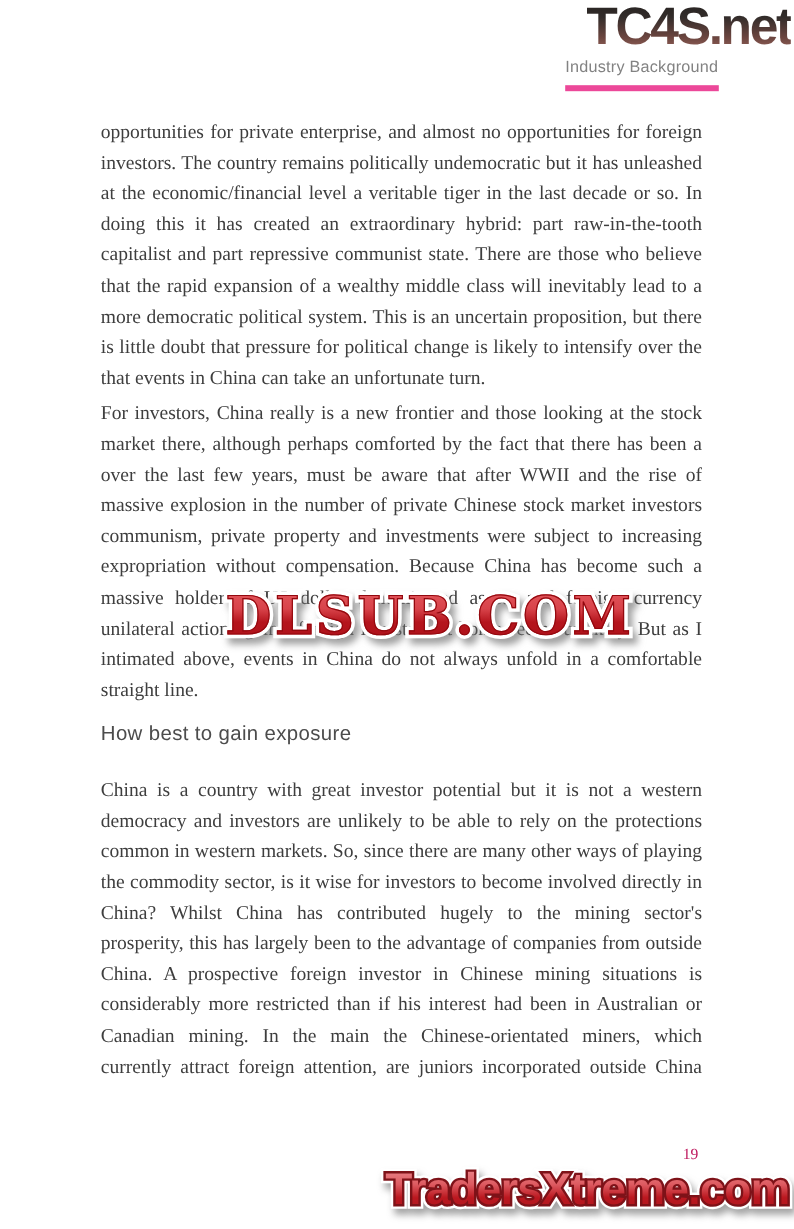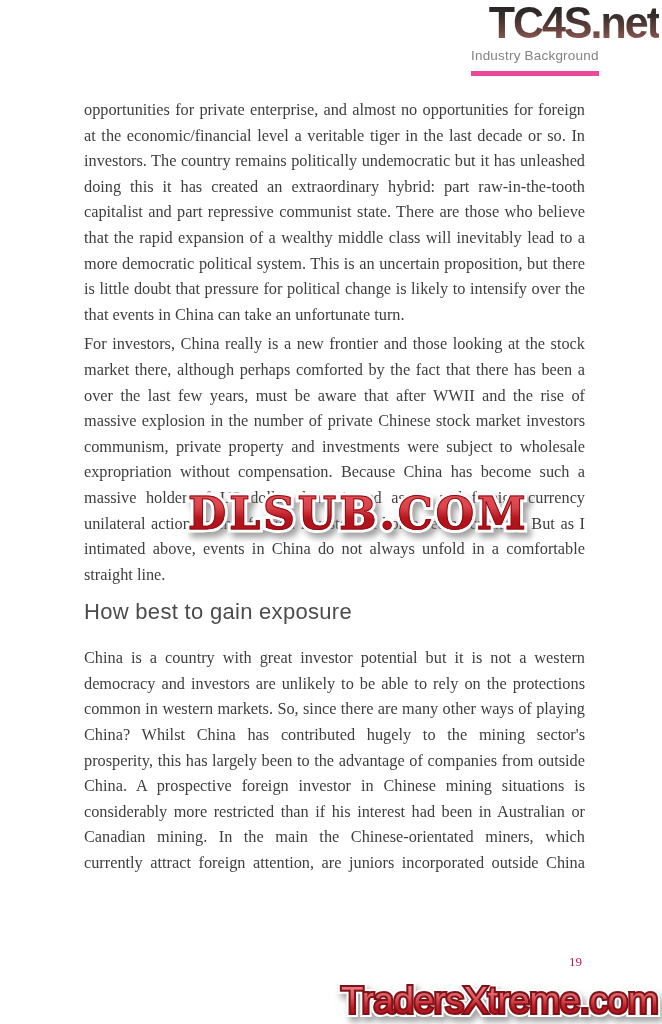--- a/index.html
+++ b/index.html
@@ -26,21 +26,21 @@
   
   .content{
     position:absolute;left:84px;top:97px;width:501px;
     font-size:16.3px;line-height:25.6px;color:#3e3e3e;
   }
   .para{margin:0 0 4px 0;}
   .line{text-align:justify;text-align-last:justify;overflow:hidden;white-space:normal;}
   .line.last{text-align-last:left;}
   .section-heading{
     font-family:"Liberation Sans","DejaVu Sans",sans-serif;
-    font-weight:normal;font-size:22px;color:#4c4c4c;letter-spacing:.3px;
+    font-weight:normal;font-size:17px;color:#4c4c4c;letter-spacing:.3px;
     margin:12px 0 20px 0;line-height:26px;
   }
   
   .watermark{
     position:absolute;left:188px;top:492px;z-index:5;
     font-family:"DejaVu Serif","Liberation Serif",serif;
     font-weight:bold;font-size:44px;letter-spacing:3px;line-height:1;
   }
   .stack{position:relative;display:inline-block;}
   .stack .layer{display:block;}
@@ -55,21 +55,21 @@
     -webkit-text-stroke:1px #93080e;
   }
   
   .page-number{
     position:absolute;left:569px;top:954px;z-index:8;
     font-size:13px;color:#be185d;
   }
   .brand-bottom{
     position:absolute;top:970px;right:4px;z-index:6;
     font-family:"Liberation Sans","DejaVu Sans",sans-serif;
-    font-weight:normal;font-size:37px;letter-spacing:-.5px;line-height:1.15;margin-top:10px;
+    font-weight:bold;font-size:37px;letter-spacing:-.5px;line-height:1.15;
   }
   .tx-back{
     color:#fff;-webkit-text-stroke:8px #ffffff;
     filter:drop-shadow(3px 5px 3px rgba(105,105,105,.6));
   }
   .tx-mid{color:transparent;-webkit-text-stroke:4px #7e1218;}
   .tx-front{
     background:linear-gradient(180deg,#ef9095 0%,#dd5a60 40%,#bb1820 65%,#a8141b 100%);
     -webkit-background-clip:text;background-clip:text;color:transparent;
   }
@@ -78,46 +78,47 @@
 <body>
 
 <div class="page">
 
   <div class="brand-top">TC4S.net</div>
   <div class="tagline">Industry Background</div>
 
   <div class="content">
     <div class="para">
         <div class="line">opportunities for private enterprise, and almost no opportunities for foreign</div>
+        <div class="line">investors. The country remains politically undemocratic but it has unleashed</div>
         <div class="line">at the economic/financial level a veritable tiger in the last decade or so. In</div>
-        <div class="line">investors. The country remains politically undemocratic but it has unleashed</div>
         <div class="line">doing this it has created an extraordinary hybrid: part raw-in-the-tooth</div>
         <div class="line">capitalist and part repressive communist state. There are those who believe</div>
         <div class="line">that the rapid expansion of a wealthy middle class will inevitably lead to a</div>
         <div class="line">more democratic political system. This is an uncertain proposition, but there</div>
         <div class="line">is little doubt that pressure for political change is likely to intensify over the</div>
         <div class="line last">that events in China can take an unfortunate turn.</div>
       </div>
     <div class="para">
         <div class="line">For investors, China really is a new frontier and those looking at the stock</div>
         <div class="line">market there, although perhaps comforted by the fact that there has been a</div>
         <div class="line">over the last few years, must be aware that after WWII and the rise of</div>
         <div class="line">massive explosion in the number of private Chinese stock market investors</div>
-        <div class="line">communism, private property and investments were subject to wholesale</div>
+        <div class="line">communism, private property and investments were subject to increasing</div>
         <div class="line">expropriation without compensation. Because China has become such a</div>
         <div class="line">massive holder of US dollar denominated assets and foreign currency</div>
         <div class="line">unilateral action against foreign investors at home seems unlikely. But as I</div>
         <div class="line">intimated above, events in China do not always unfold in a comfortable</div>
         <div class="line last">straight line.</div>
       </div>
     <h2 class="section-heading">How best to gain exposure</h2>
     <div class="para">
         <div class="line">China is a country with great investor potential but it is not a western</div>
         <div class="line">democracy and investors are unlikely to be able to rely on the protections</div>
         <div class="line">common in western markets. So, since there are many other ways of playing</div>
+        <div class="line">the commodity sector, is it wise for investors to become involved directly in</div>
         <div class="line">China? Whilst China has contributed hugely to the mining sector's</div>
         <div class="line">prosperity, this has largely been to the advantage of companies from outside</div>
         <div class="line">China. A prospective foreign investor in Chinese mining situations is</div>
         <div class="line">considerably more restricted than if his interest had been in Australian or</div>
         <div class="line">Canadian mining. In the main the Chinese-orientated miners, which</div>
         <div class="line">currently attract foreign attention, are juniors incorporated outside China</div>
       </div>
   </div>
 
   <div class="watermark">

